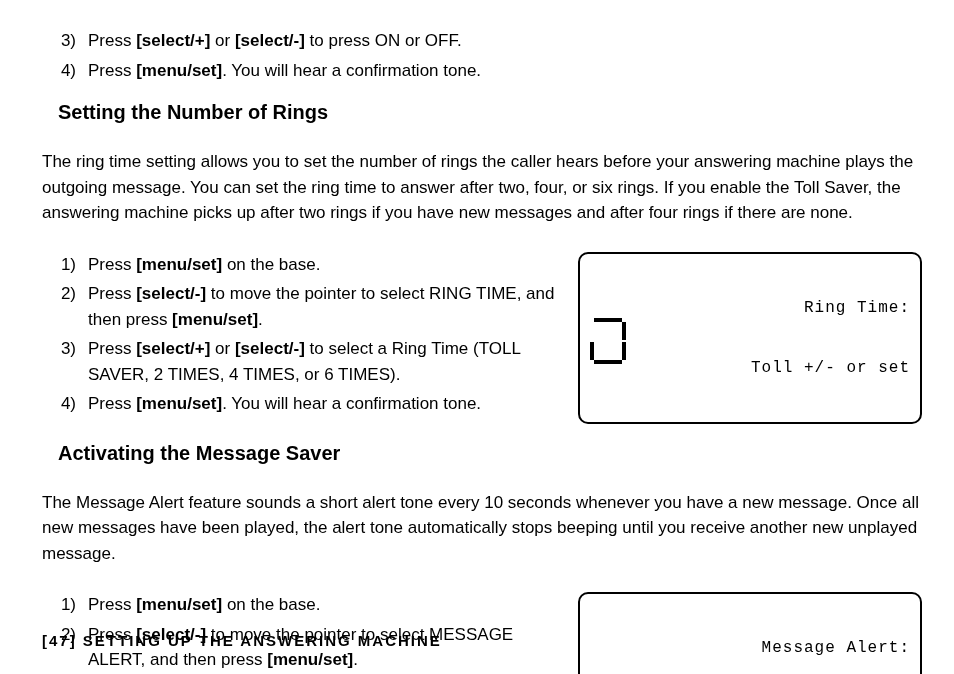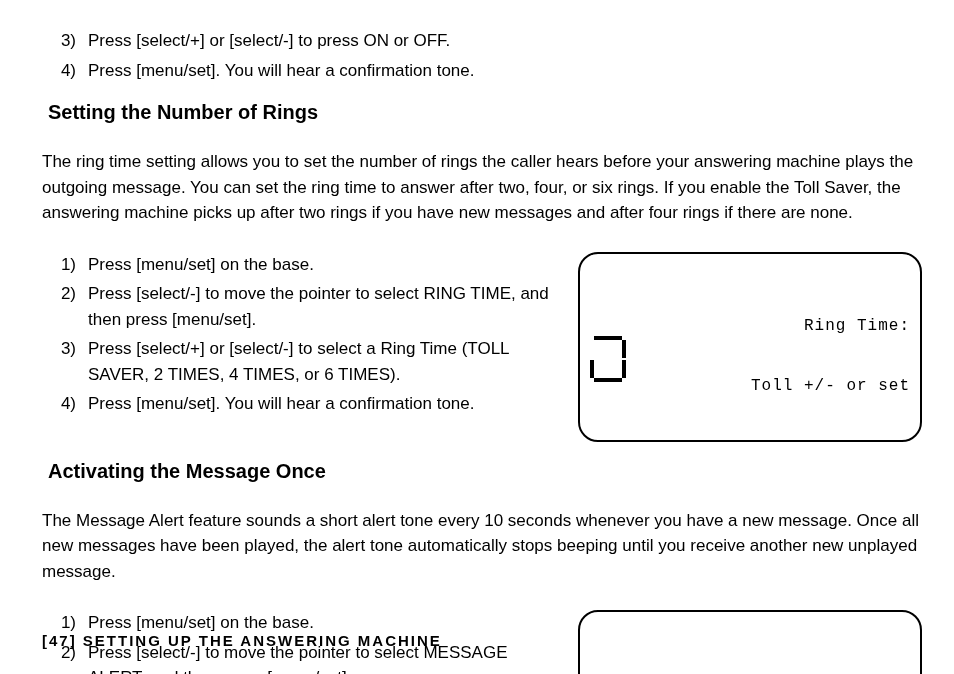--- a/index.html
+++ b/index.html
@@ -11,31 +11,31 @@
     color:#000;
     font-size:17px;
     line-height:1.5;
     box-sizing:border-box;
     padding:24px 32px 20px 42px;
     position:relative;
   }
   .step{display:flex;margin:4px 0 4px 8px;}
   .step .num{width:26px;flex:none;text-align:right;margin-right:12px;}
   .step .txt{flex:1;}
-  h2{font-size:20px;font-weight:bold;margin:14px 0 6px 6px;}
+  h2{font-size:20px;font-weight:bold;margin:14px 0 6px 16px;}
   p{margin:22px 0;}
-  b{font-weight:normal;text-align:right;}
+  b{font-weight:bold;text-align:right;}
   .row{display:flex;align-items:flex-start;gap:16px;}
   .steps-col{flex:1;}
   .lcd{
     flex:none;
     width:320px;
     border:2px solid #000;
-    border-radius:20px;
-    padding:22px 10px 4px 10px;
+    border-radius:10px;
+    padding:4px 10px 4px 10px;
     margin-top:4px;
     display:flex;
     align-items:center;
     gap:12px;
     position:relative;
   }
   .lcd .icon{
     width:42px;flex:none;line-height:0;margin-top:4px;
   }
   .lcd .lines{
@@ -108,21 +108,21 @@
         </g>
       </svg>
     </div>
     <div class="lines">
       <span class="line">Ring Time:</span>
       <span class="line">Toll +/- or set</span>
     </div>
   </div>
 </div>
 
-<h2>Activating the Message Once</h2>
+<h2>Activating the Message Saver</h2>
 <p>The Message Alert feature sounds a short alert tone every 10 seconds whenever you have a new message. Once all new messages have been played, the alert tone automatically stops beeping until you receive another new unplayed message.</p>
 <div class="row">
   <div class="steps-col">
     <div class="step">
       <div class="num">1)</div>
       <div class="txt"><span>Press </span><b>[menu/set]</b><span> on the base.</span></div>
     </div>
     <div class="step">
       <div class="num">2)</div>
       <div class="txt"><span>Press </span><b>[select/-]</b><span> to move the pointer to select MESSAGE ALERT, and then press </span><b>[menu/set]</b><span>.</span></div>

